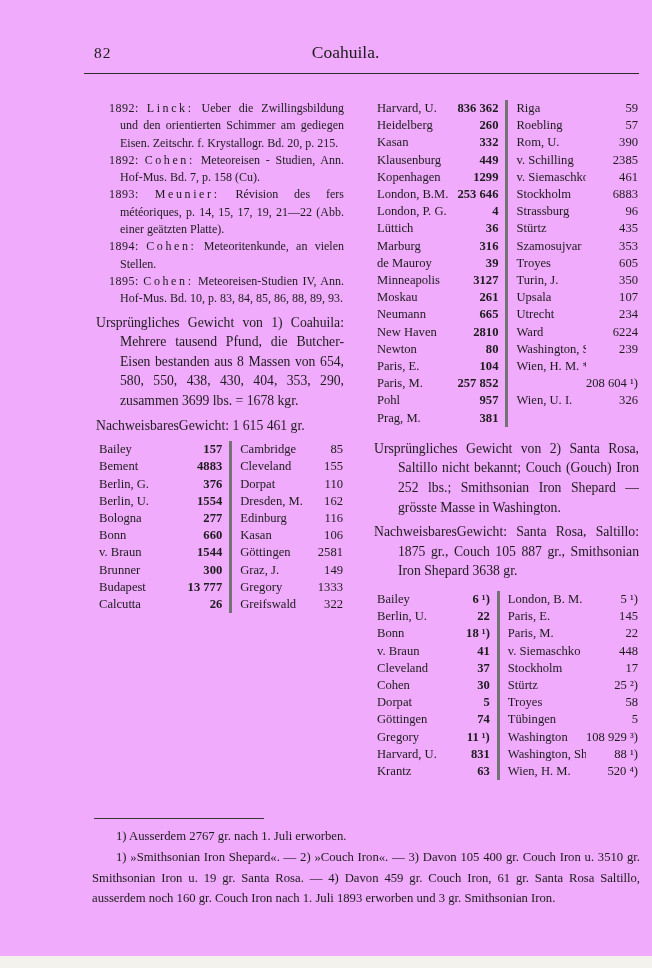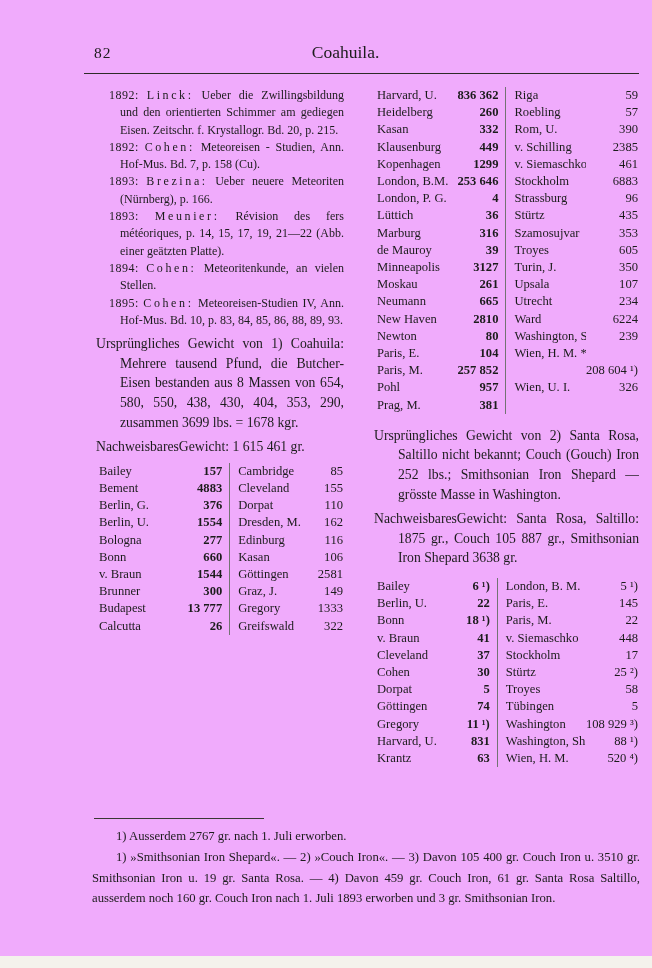--- a/index.html
+++ b/index.html
@@ -9,35 +9,35 @@
     background:#f0abfc; color:#1c1c1c; box-sizing:border-box;
     padding:42px 13px 0 92px;
     font-family:"Liberation Serif", "DejaVu Serif", serif;
   }
   
   .hdr { position:relative; height:24px; }
   .pagenum { position:absolute; left:2px; top:2px; font-size:15.5px; letter-spacing:1px; }
   .ptitle { position:absolute; left:0; right:40px; top:0; text-align:center; font-size:17.5px; }
   .hrule { border:0; border-top:1.6px solid #2e2c28; margin:7px 0 0 -8px; }
   
-  .columns { display:flex; gap:26px; margin-top:13px; }
+  .columns { display:flex; gap:26px; margin-top:26px; }
   .col-l { width:252px; flex:none; }
   .col-r { flex:1; min-width:0; }
   
   .bib { margin:0; font-size:12px; line-height:17.3px; text-align:justify; padding-left:28px; text-indent:-11px; }
   .year { letter-spacing:0.5px; }
   .author { letter-spacing:2.6px; white-space:nowrap; }
   
   .para { margin:5px 0 0 0; font-size:13.7px; line-height:19.6px; text-align:justify; padding-left:28px; text-indent:-24px; }
   
   .wtable { display:grid; grid-template-columns:1fr max-content 1fr max-content; margin:6px 0 0 7px; font-size:12.6px; line-height:17.2px; }
   .wrow { display:contents; }
   .wn  { white-space:nowrap; overflow:hidden; }
   .wv  { text-align:right; padding-right:7px; white-space:nowrap;font-weight:bold; }
-  .wn2 { border-left:1px solid #737373; padding-left:8px; white-space:nowrap; overflow:hidden; }
+  .wn2 { border-left:3px solid #737373; padding-left:8px; white-space:nowrap; overflow:hidden; }
   .wv2 { text-align:right; padding-right:1px; white-space:nowrap; }
   
   .footnotes { position:absolute; left:92px; right:12px; top:818px; }
   .fnrule { border:0; border-top:1px solid #3a3833; width:170px; margin:0 0 7px 2px; }
   .fn { margin:0; font-size:12.7px; line-height:20.8px; text-align:justify; text-indent:24px; }
 </style>
 </head>
 <body>
 
 <div class="page">
@@ -50,21 +50,20 @@
 
   <div class="columns">
 
     <div class="col-l">
       <div>
 
           <p class="bib"><span class="year">1892:</span> <span class="author">Linck:</span> <span>Ueber die Zwillingsbildung und den orientierten Schimmer am gediegen Eisen. Zeitschr. f. Krystallogr. Bd. 20, p. 215.</span></p>
 
           <p class="bib"><span class="year">1892:</span> <span class="author">Cohen:</span> <span>Meteoreisen - Studien, Ann. Hof-Mus. Bd. 7, p. 158 (Cu).</span></p>
 
-          <p class="bib"><span class="year">1893:</span> <span class="author">Brezina:</span> <span>Ueber neuere Meteoriten (Nürnberg), p. 166.</span></p>
 
           <p class="bib"><span class="year">1893:</span> <span class="author">Meunier:</span> <span>Révision des fers météoriques, p. 14, 15, 17, 19, 21—22 (Abb. einer geätzten Platte).</span></p>
 
           <p class="bib"><span class="year">1894:</span> <span class="author">Cohen:</span> <span>Meteoritenkunde, an vielen Stellen.</span></p>
 
 
 
           <p class="bib"><span class="year">1895:</span> <span class="author">Cohen:</span> <span>Meteoreisen-Studien IV, Ann. Hof-Mus. Bd. 10, p. 83, 84, 85, 86, 88, 89, 93.</span></p>
 
         </div>

